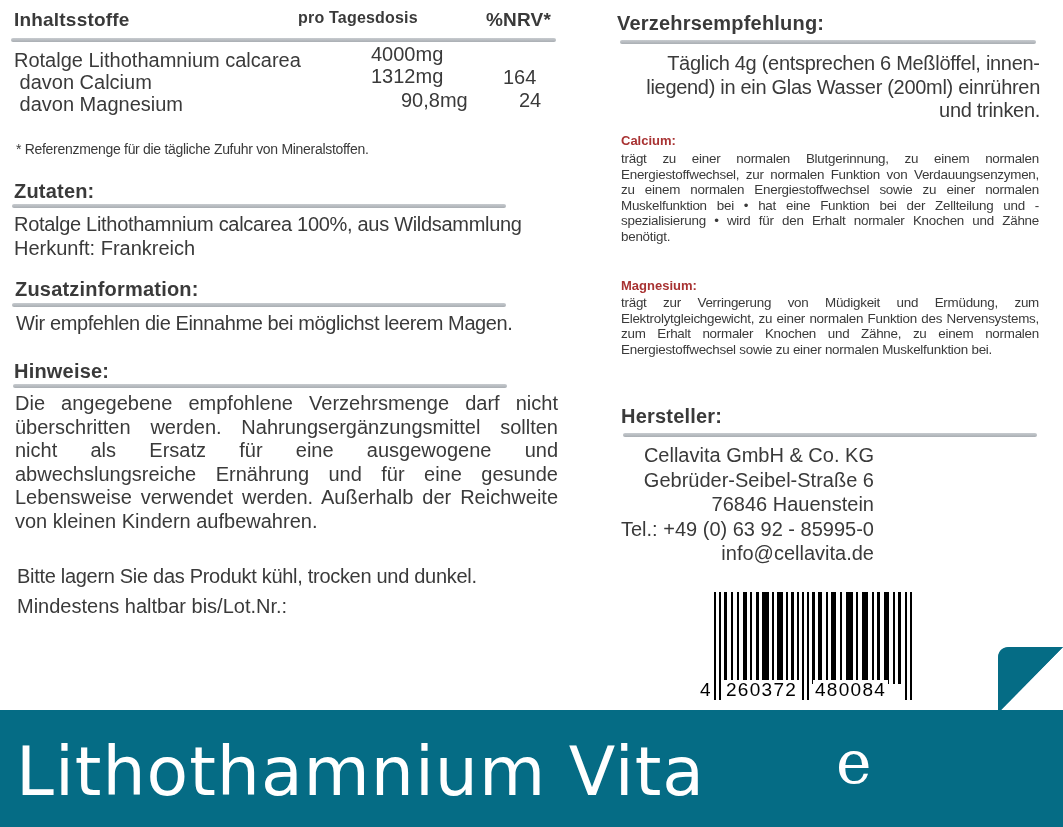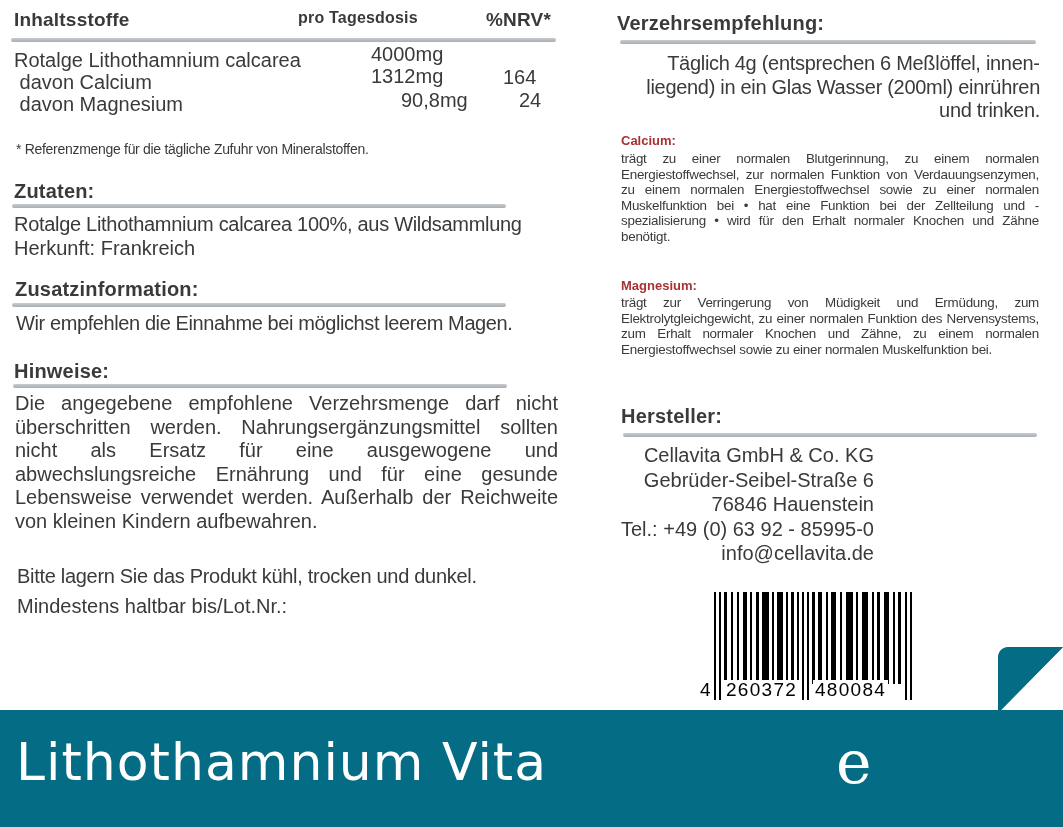--- a/index.html
+++ b/index.html
@@ -12,21 +12,21 @@
   .body-lg { font-size: 20px; line-height: 23px; color: #3a3a3a; }
   .body-sm { font-size: 13.4px; line-height: 15.6px; color: #3a3a3a; letter-spacing: -0.25px; }
   .justify { text-align: justify; text-align-last: left; }
   .sub-red { font-size: 13px; font-weight: bold; color: #a83232; }
 
   
   .nt-row { position: absolute; font-size: 20px; line-height: 22px; color: #3a3a3a; white-space: nowrap; }
 
   
   .banner { position: absolute; left: 0; top: 710px; width: 1063px; height: 117px; background: #056c85; }
-  .banner-title { position: absolute; left: 16px; top: 22px; font-size: 52px; color: #ffffff; font-family: "DejaVu Sans", sans-serif; font-weight: normal; letter-spacing: 1px; white-space: nowrap; }
+  .banner-title { position: absolute; left: 16px; top: 22px; font-size: 68px; color: #ffffff; font-family: "DejaVu Sans", sans-serif; font-weight: normal; letter-spacing: 1px; white-space: nowrap; }
   .estim { position: absolute; left: 836px; top: 22px; font-size: 60px; color: #ffffff; font-family: "DejaVu Serif", serif; line-height: 60px; }
   .weight { position: absolute; left: 926px; top: 24px; font-size: 50px; color: #ffffff; font-family: "DejaVu Sans", sans-serif; letter-spacing: 2px; white-space: nowrap; }
   .corner { position: absolute; left: 998px; top: 645px; width: 65px; height: 66px; }
 
   
   .barcode { position: absolute; left: 700px; top: 592px; width: 230px; height: 108px; }
   .bc-digits { position: absolute; font-family: "Liberation Sans", sans-serif; font-size: 19px; color: #000; background: #fff; line-height: 20px; }
 </style>
 </head>
 <body>

